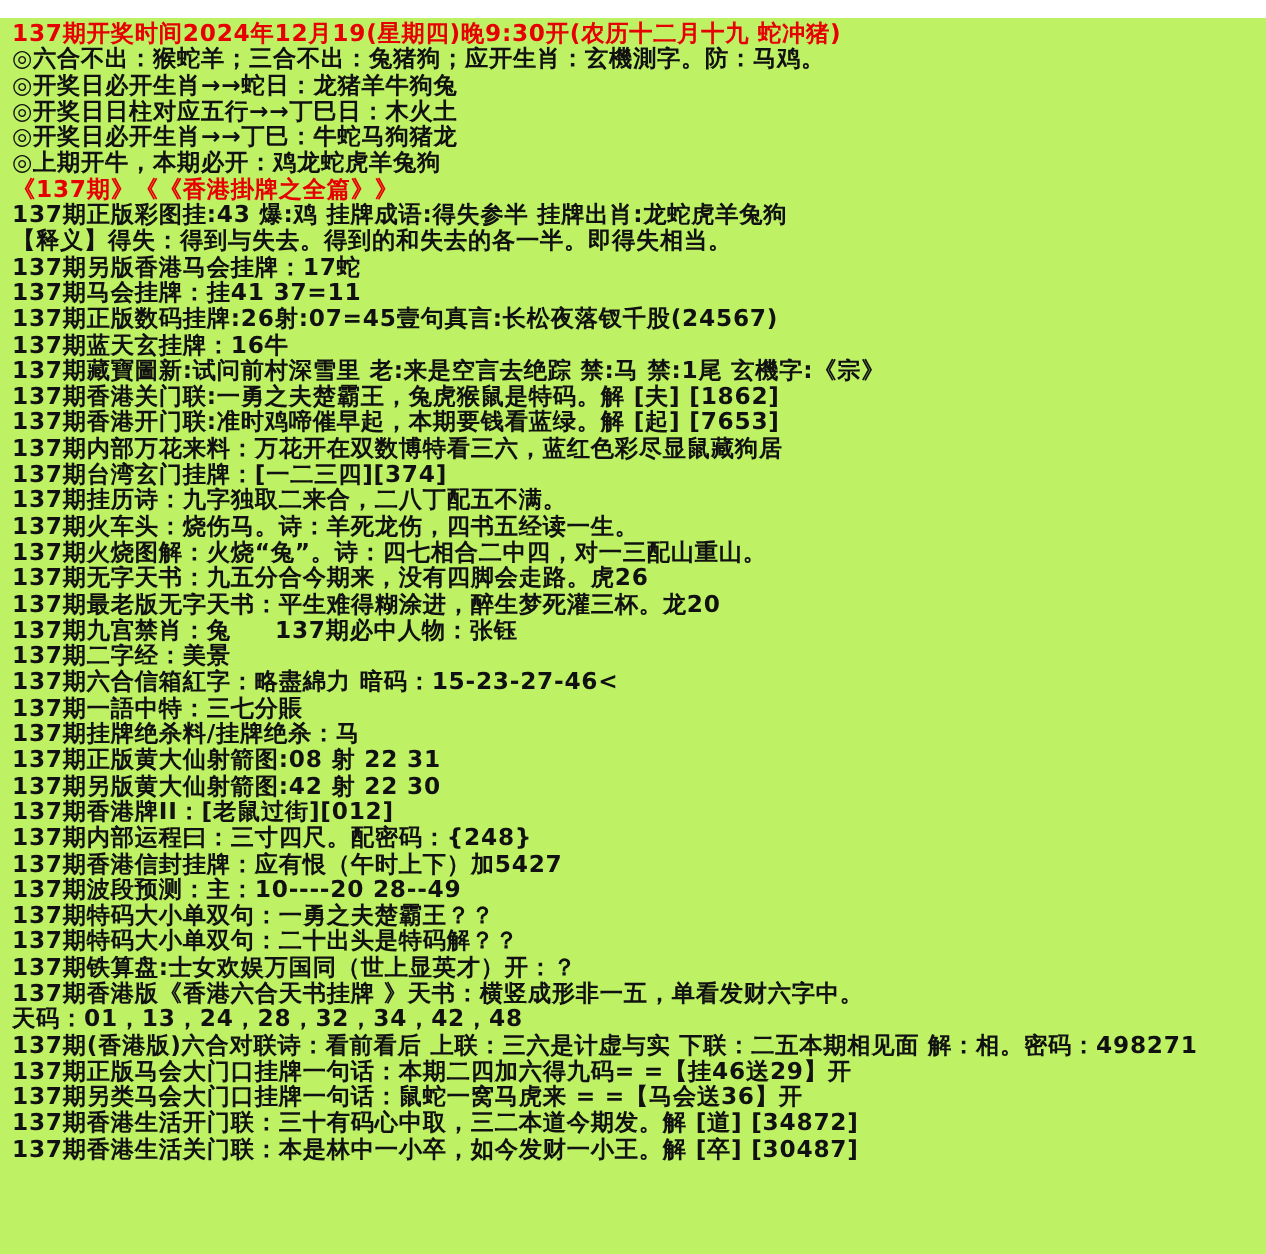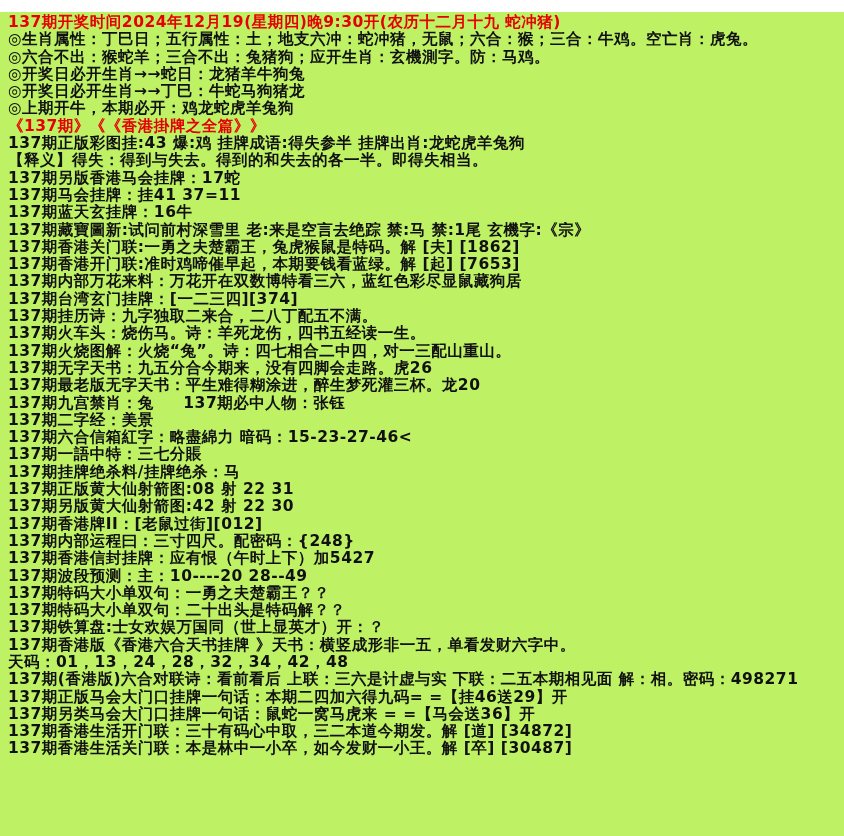--- a/index.html
+++ b/index.html
@@ -46,30 +46,31 @@
     height: 6px;
     background: #d6d6d6;
   }
 </style>
 </head>
 <body>
 
 <div class="page">
   <div class="lines">
       <div class="line red">137期开奖时间2024年12月19(星期四)晚9:30开(农历十二月十九 蛇冲猪)</div>
-      <div class="line">◎生肖属性：丁巳日；五行属性：土；地支六冲：蛇冲猪，无鼠；六合：猴；三合：牛鸡。空亡肖：虎兔。</div>
       <div class="line">◎六合不出：猴蛇羊；三合不出：兔猪狗；应开生肖：玄機測字。防：马鸡。</div>
       <div class="line">◎开奖日必开生肖→→蛇日：龙猪羊牛狗兔</div>
+      <div class="line">◎开奖日日柱对应五行→→丁巳日：木火土</div>
       <div class="line">◎开奖日必开生肖→→丁巳：牛蛇马狗猪龙</div>
       <div class="line">◎上期开牛，本期必开：鸡龙蛇虎羊兔狗</div>
       <div class="line red">《137期》《《香港掛牌之全篇》》</div>
       <div class="line">137期正版彩图挂:43 爆:鸡 挂牌成语:得失参半 挂牌出肖:龙蛇虎羊兔狗</div>
       <div class="line">【释义】得失：得到与失去。得到的和失去的各一半。即得失相当。</div>
       <div class="line">137期另版香港马会挂牌：17蛇</div>
       <div class="line">137期马会挂牌：挂41 37=11</div>
+      <div class="line">137期正版数码挂牌:26射:07=45壹句真言:长松夜落钗千股(24567)</div>
       <div class="line">137期蓝天玄挂牌：16牛</div>
       <div class="line">137期藏寶圖新:试问前村深雪里 老:来是空言去绝踪 禁:马 禁:1尾 玄機字:《宗》</div>
       <div class="line">137期香港关门联:一勇之夫楚霸王，兔虎猴鼠是特码。解 [夫] [1862]</div>
       <div class="line">137期香港开门联:准时鸡啼催早起，本期要钱看蓝绿。解 [起] [7653]</div>
       <div class="line">137期内部万花来料：万花开在双数博特看三六，蓝红色彩尽显鼠藏狗居</div>
       <div class="line">137期台湾玄门挂牌：[一二三四][374]</div>
       <div class="line">137期挂历诗：九字独取二来合，二八丁配五不满。</div>
       <div class="line">137期火车头：烧伤马。诗：羊死龙伤，四书五经读一生。</div>
       <div class="line">137期火烧图解：火烧“兔”。诗：四七相合二中四，对一三配山重山。</div>
       <div class="line">137期无字天书：九五分合今期来，没有四脚会走路。虎26</div>

